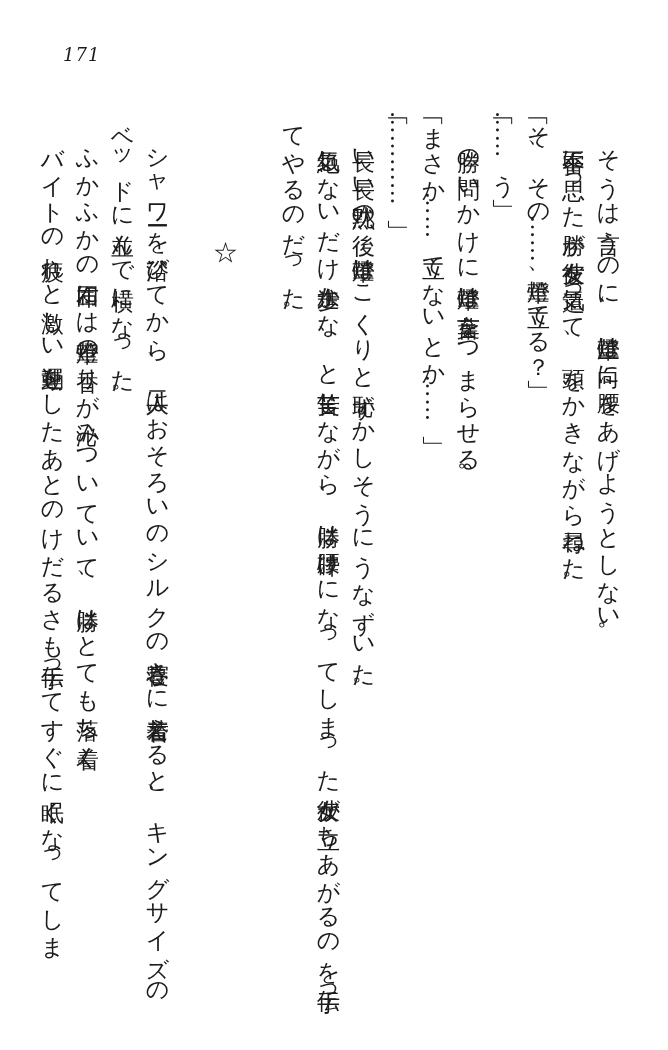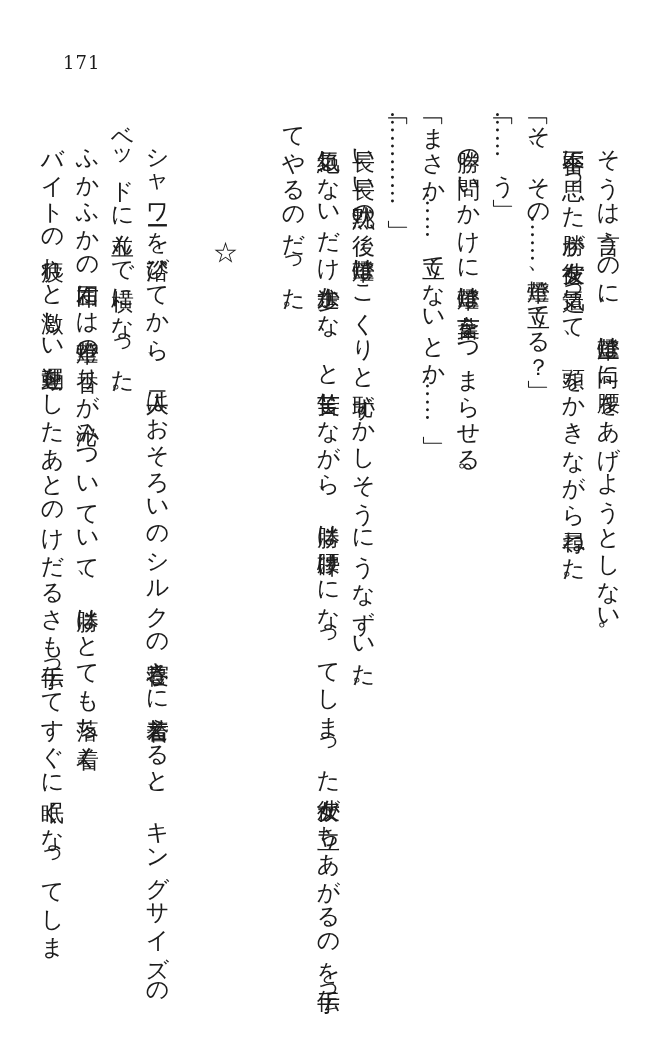--- a/index.html
+++ b/index.html
@@ -11,21 +11,22 @@
   .page {
     position: relative;
     width: 668px;
     height: 1050px;
     background: #ffffff;
     overflow: hidden;
   }
   .page-number {
     position: absolute;
     left: 63px;
-    top: 52px;
+    top: 44px;
+    font-style: italic;
     font-size: 18px;
     letter-spacing: 1px;
     color: #1c1c1c;
   }
   .text-block {
     position: absolute;
     top: 110px;
     right: 42px;
     height: 901px;
     writing-mode: vertical-rl;

